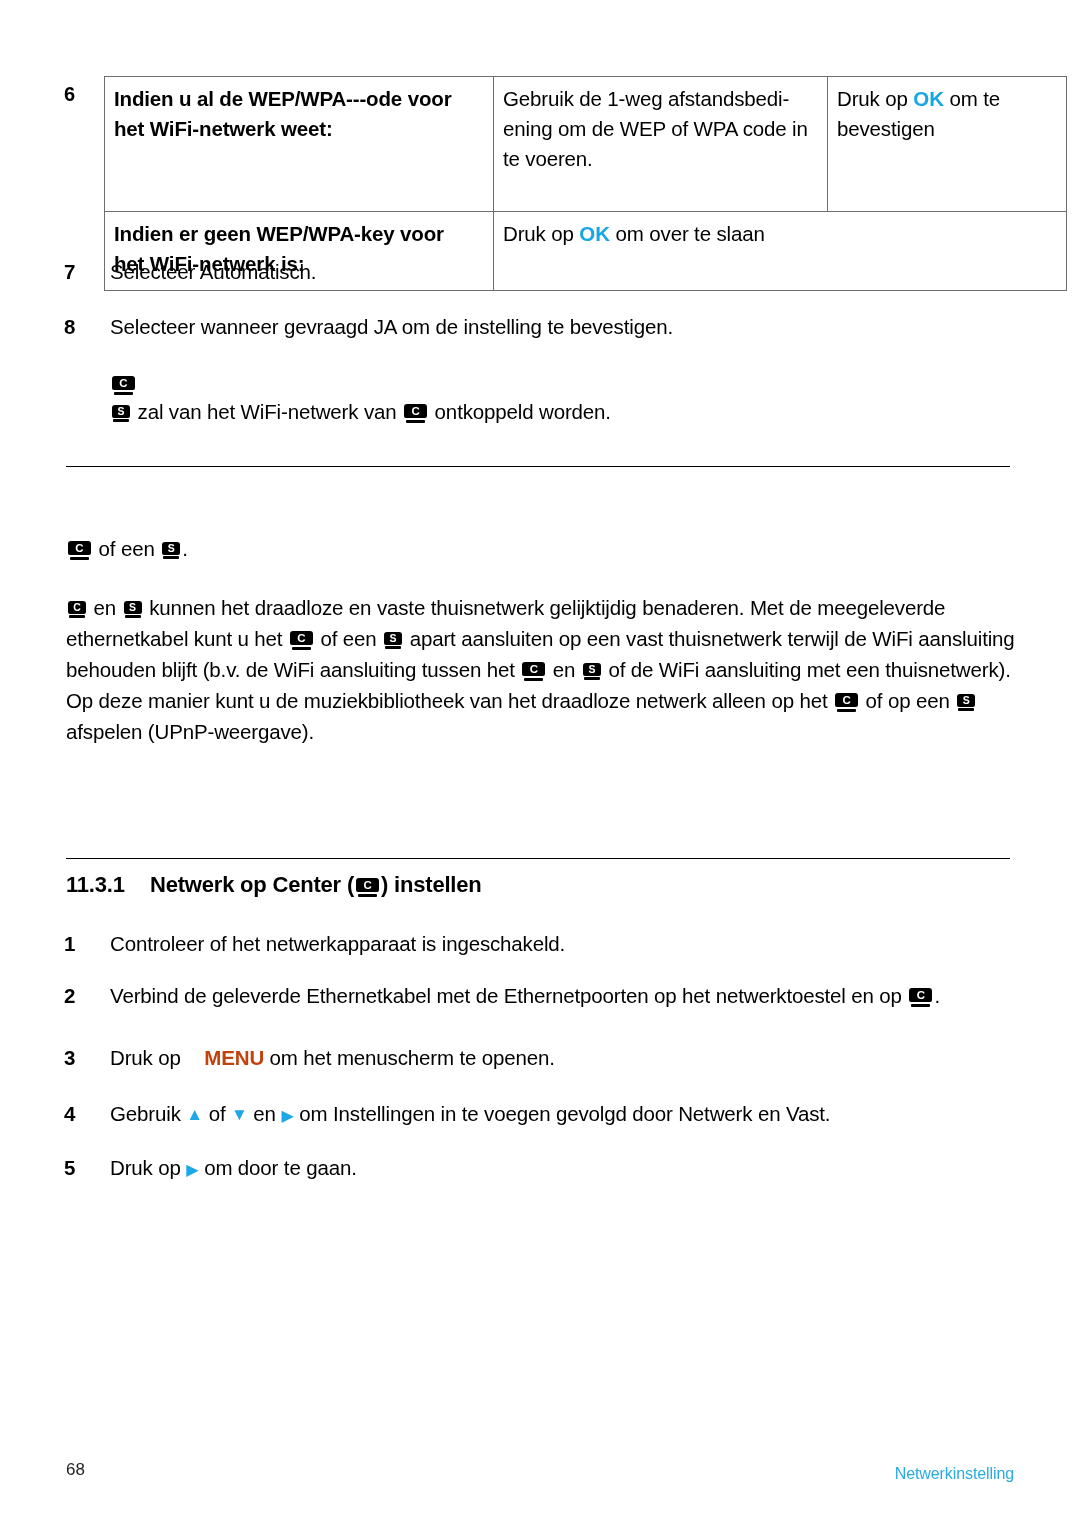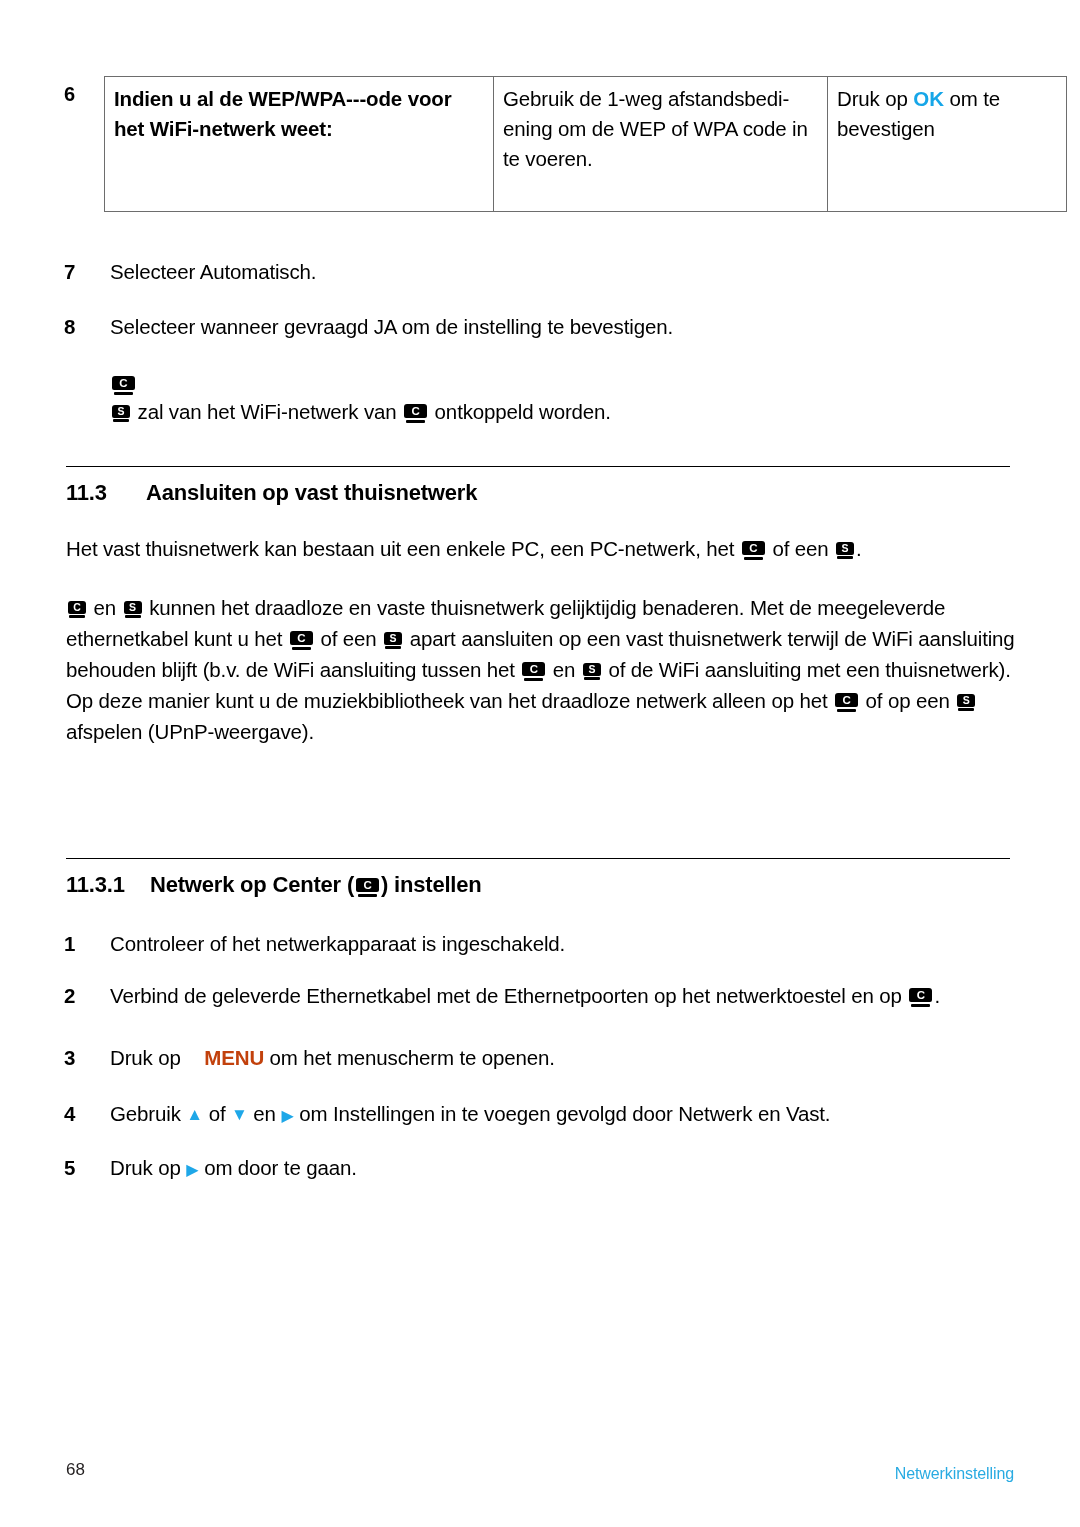--- a/index.html
+++ b/index.html
@@ -200,20 +200,29 @@
           <span>Indien u al de WEP/WPA---ode voor</span><br>
           <span>het WiFi-netwerk weet:</span>
         </td>
         <td class="c2">
           <span>Gebruik de 1-weg afstandsbedi- ening om de WEP of WPA code in te voeren.</span>
         </td>
         <td class="c3">
           <span>Druk op </span><span class="blue-ok">OK</span><span> om te bevestigen</span>
         </td>
       </tr>
+      <tr>
+        <td class="c1 r2c1">
+          <span>Indien er geen WEP/WPA-key voor</span><br>
+          <span>het WiFi-netwerk is:</span>
+        </td>
+        <td class="wide" colspan="2">
+          <span>Druk op </span><span class="blue-ok">OK</span><span> om over te slaan</span>
+        </td>
+      </tr>
     </tbody>
       </table>
   </div>
 
   <div class="step" style="left:64px; top:256px; width:800px;">
     <span class="num">7</span>
     <span class="txt"><span>Selecteer </span><b class="bk">Automatisch</b><span>.</span></span>
   </div>
 
   <div class="step" style="left:64px; top:311px; width:900px;">
@@ -224,27 +233,23 @@
   <div class="step" style="left:110px; top:368px; width:900px;">
     <span class="txt" style="margin-left:0;"><span class="dev"><span class="scr">C</span><span class="base"></span></span></span>
   </div>
 
   <div class="step" style="left:110px; top:396px; width:900px;">
     <span class="txt" style="margin-left:0;"><span class="dev small"><span class="scr">S</span><span class="base"></span></span><span> zal van het WiFi-netwerk van </span><span class="dev"><span class="scr">C</span><span class="base"></span></span><span> ontkoppeld worden.</span></span>
   </div>
 
   <div class="hrule" style="top:466px;"></div>
 
-  <div class="sec-head" style="left:66px; top:480px;">
-    <span class="numpart">11.3</span>
-    <span class="titlepart">Aansluiten op vast thuisnetwerk</span>
-  </div>
 
   <div class="body-text" style="position:absolute; left:66px; top:533px; width:950px;">
-    <span>Het vast thuisnetwerk kan bestaan uit een enkele PC, een PC-netwerk, het </span><span class="dev"><span class="scr">C</span><span class="base"></span></span><span> of een </span><span class="dev small"><span class="scr">S</span><span class="base"></span></span><span>.</span>
+    <span class="dev"><span class="scr">C</span><span class="base"></span></span><span> of een </span><span class="dev small"><span class="scr">S</span><span class="base"></span></span><span>.</span>
   </div>
 
   <div class="body-text" style="position:absolute; left:66px; top:592px; width:952px;">
     <span class="dev small"><span class="scr">C</span><span class="base"></span></span><span> en </span><span class="dev small"><span class="scr">S</span><span class="base"></span></span><span> kunnen het draadloze en vaste thuisnetwerk gelijktijdig benaderen. Met de meegeleverde ethernetkabel kunt u het </span><span class="dev"><span class="scr">C</span><span class="base"></span></span><span> of een </span><span class="dev small"><span class="scr">S</span><span class="base"></span></span><span> apart aansluiten op een vast thuisnetwerk terwijl de WiFi aansluiting behouden blijft (b.v. de WiFi aansluiting tussen het </span><span class="dev"><span class="scr">C</span><span class="base"></span></span><span> en </span><span class="dev small"><span class="scr">S</span><span class="base"></span></span><span> of de WiFi aansluiting met een thuisnetwerk). Op deze manier kunt u de muziekbibliotheek van het draadloze netwerk alleen op het </span><span class="dev"><span class="scr">C</span><span class="base"></span></span><span> of op een </span><span class="dev small"><span class="scr">S</span><span class="base"></span></span><span> afspelen (UPnP-weergave).</span>
   </div>
 
 
   <div class="hrule" style="top:858px;"></div>
 
   <div class="sec-head sub" style="left:66px; top:872px;">

